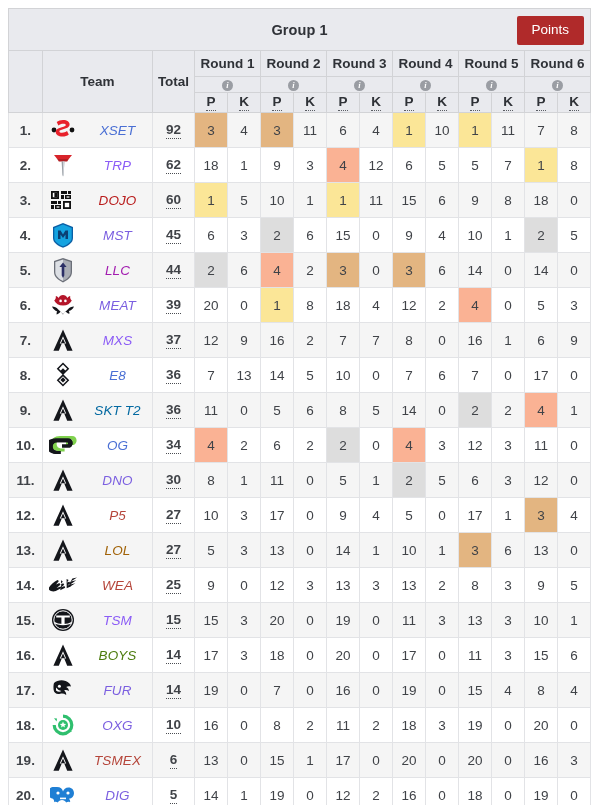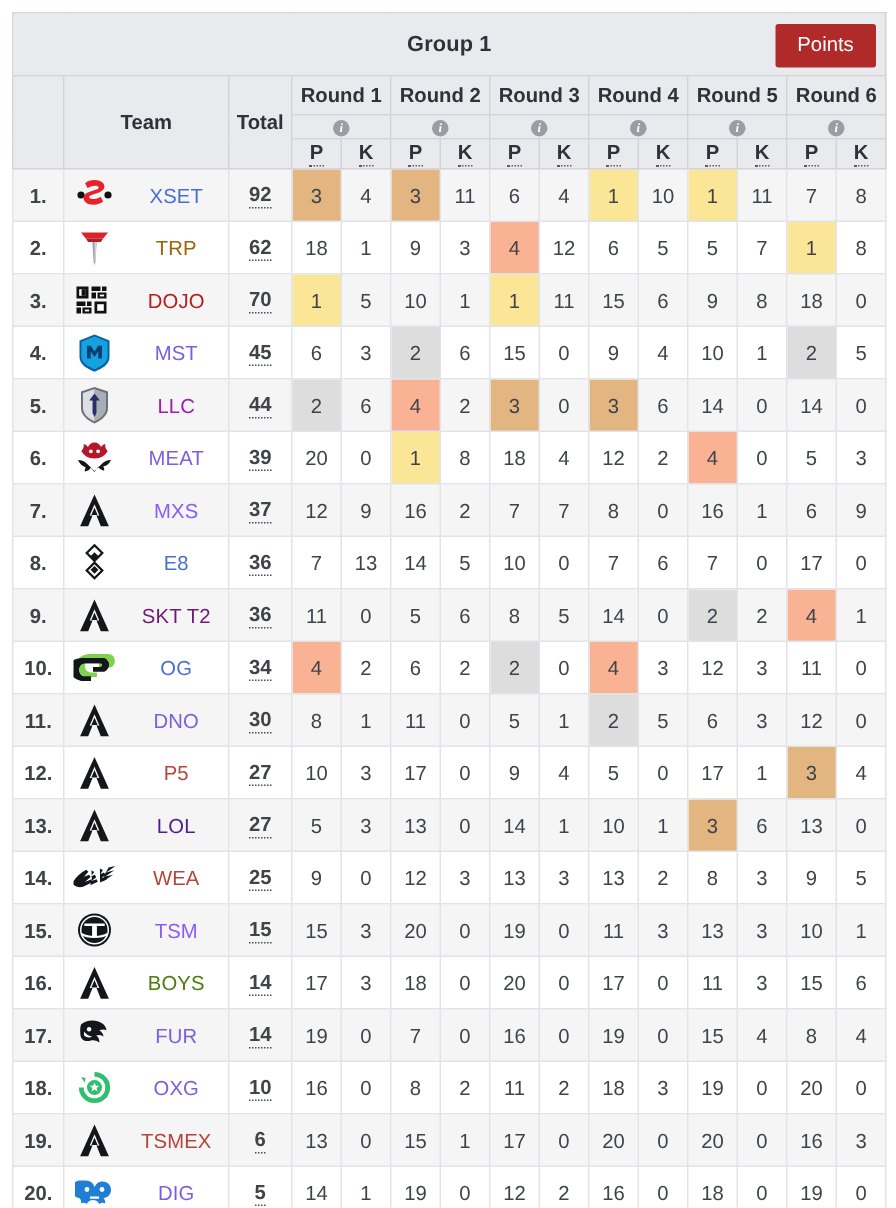--- a/index.html
+++ b/index.html
@@ -94,20 +94,21 @@
 
   
   tbody tr{height:35px;}
   tbody tr.odd td{background:#f5f5f5;}
   tbody tr.even td{background:#ffffff;}
 
   td.rank{font-weight:bold;font-size:13.5px;color:#2f3237;width:34px;}
   td.teamcell{
     width:110px;
     padding:0 4px 0 0;
+    font-style:italic;
   }
   .team-inner{
     display:flex;align-items:center;height:33px;
   }
   .logo{
     width:40px;min-width:40px;height:30px;
     display:flex;align-items:center;justify-content:center;
   }
   .logo svg{display:block;}
   .tname{
@@ -240,21 +241,21 @@
           <td class="teamcell">
             <div class="team-inner">
               <span class="logo">
                 <svg width="22" height="26" viewBox="0 0 22 26">
                   <path d="M2 3h18l-3.2 4H5.2z" fill="#d8232a"></path>
                   <path d="M5.2 7h11.6l-1.6 2.4H6.8z" fill="#b21e23"></path>
                   <path d="M9.6 9.4h2.8L11.6 23 11 24.6 10.4 23z" fill="#9aa0a6"></path>
                   <path d="M11 9.4h1.4L11.6 23 11 24.6z" fill="#cfd3d8"></path>
                 </svg>
               </span>
-              <span class="tname" style="color: #a16207;">TRP</span>
+              <span class="tname" style="color: #8b5cf6;">TRP</span>
             </div>
           </td>
           <td class="total"><span class="total-inner">62</span></td>
           <td class="num">18</td>
           <td class="num">1</td>
           <td class="num">9</td>
           <td class="num">3</td>
           <td class="num hl-salmon">4</td>
           <td class="num">12</td>
           <td class="num">6</td>
@@ -285,21 +286,21 @@
                     <path d="M5 17h6v4H5z"></path>
                     <path d="M6.6 18.4h2.8v1.2H6.6z" fill="#fff"></path>
                     <path d="M13 13h8v8h-8z"></path>
                     <path d="M14.8 14.8h4.4v4.4h-4.4z" fill="#fff"></path>
                   </g>
                 </svg>
               </span>
               <span class="tname" style="color: #b91c1c;">DOJO</span>
             </div>
           </td>
-          <td class="total"><span class="total-inner">70</span></td>
+          <td class="total"><span class="total-inner">60</span></td>
           <td class="num hl-yellow">1</td>
           <td class="num">5</td>
           <td class="num">10</td>
           <td class="num">1</td>
           <td class="num hl-yellow">1</td>
           <td class="num">11</td>
           <td class="num">15</td>
           <td class="num">6</td>
           <td class="num">9</td>
           <td class="num">8</td>
@@ -454,21 +455,21 @@
           <td class="rank">9.</td>
           <td class="teamcell">
             <div class="team-inner">
               <span class="logo">
                 <svg width="26" height="24" viewBox="0 0 26 24">
                   <path d="M13 1.6l9.6 21.2h-5.4L13 12.4 8.8 22.8H3.4z" fill="#14161b"></path>
                   <path d="M13 8.2l3.2 7.4H9.8z" fill="#fff"></path>
                   <path d="M13 10.4l2.1 4.9h-4.2z" fill="#14161b"></path>
                 </svg>
               </span>
-              <span class="tname" style="color: #701a75;">SKT T2</span>
+              <span class="tname" style="color: #0369a1;">SKT T2</span>
             </div>
           </td>
           <td class="total"><span class="total-inner">36</span></td>
           <td class="num">11</td>
           <td class="num">0</td>
           <td class="num">5</td>
           <td class="num">6</td>
           <td class="num">8</td>
           <td class="num">5</td>
           <td class="num">14</td>
@@ -566,21 +567,21 @@
           <td class="rank">13.</td>
           <td class="teamcell">
             <div class="team-inner">
               <span class="logo">
                 <svg width="26" height="24" viewBox="0 0 26 24">
                   <path d="M13 1.6l9.6 21.2h-5.4L13 12.4 8.8 22.8H3.4z" fill="#14161b"></path>
                   <path d="M13 8.2l3.2 7.4H9.8z" fill="#fff"></path>
                   <path d="M13 10.4l2.1 4.9h-4.2z" fill="#14161b"></path>
                 </svg>
               </span>
-              <span class="tname" style="color: #4c1d95;">LOL</span>
+              <span class="tname" style="color: #a16207;">LOL</span>
             </div>
           </td>
           <td class="total"><span class="total-inner">27</span></td>
           <td class="num">5</td>
           <td class="num">3</td>
           <td class="num">13</td>
           <td class="num">0</td>
           <td class="num">14</td>
           <td class="num">1</td>
           <td class="num">10</td>

